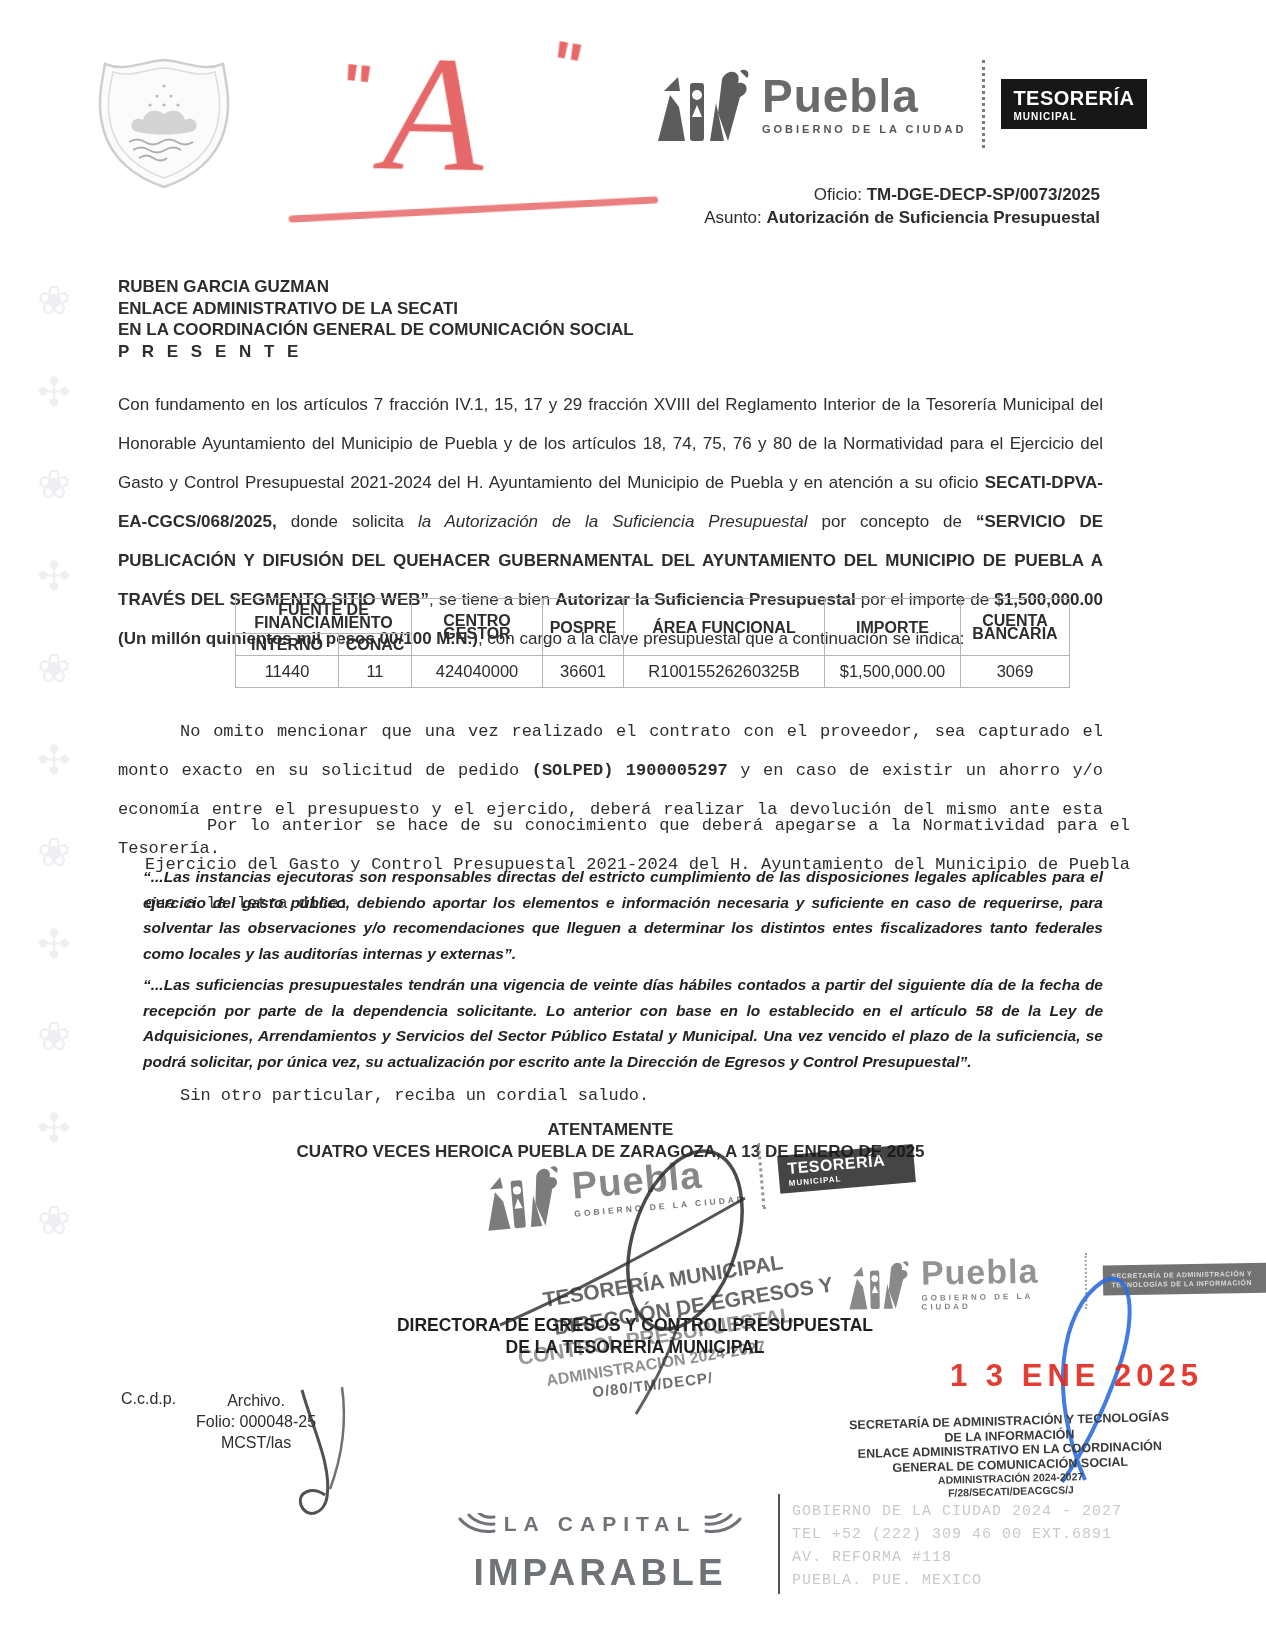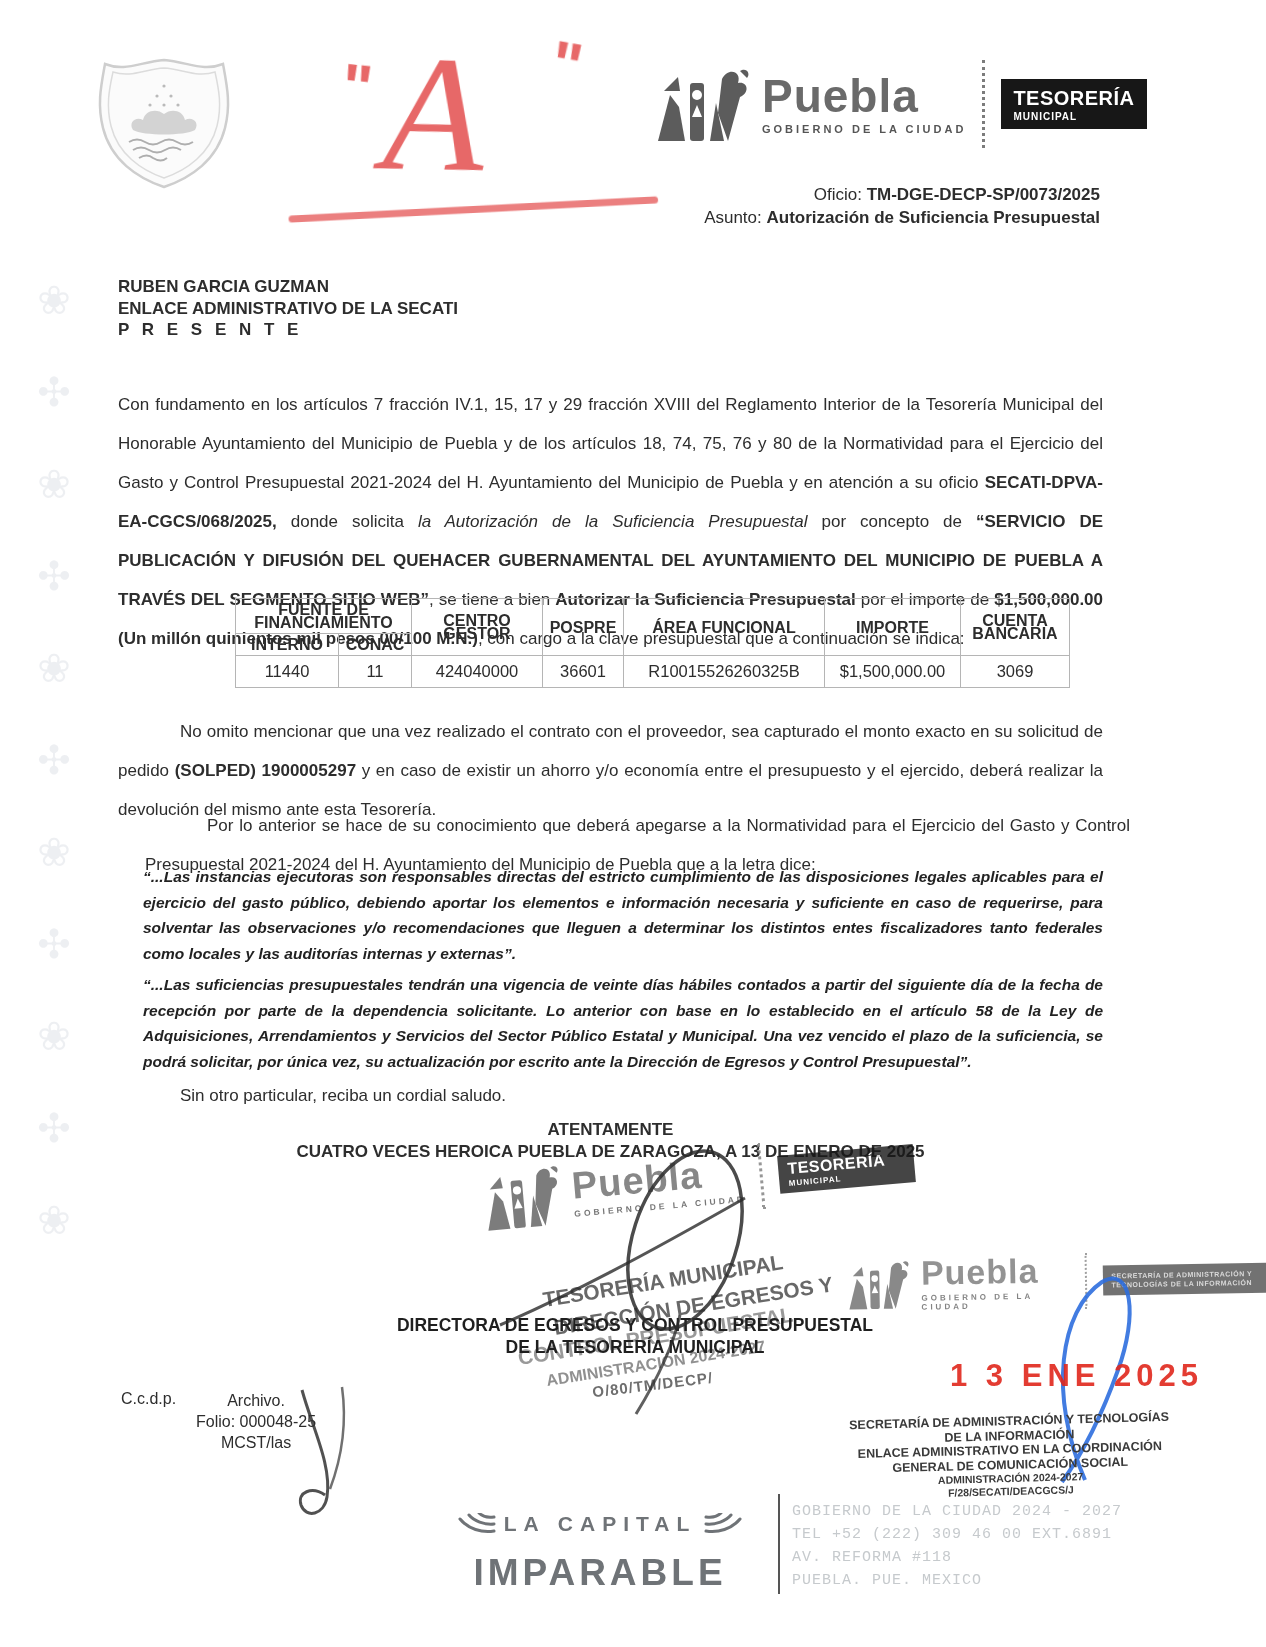--- a/index.html
+++ b/index.html
@@ -1,21 +1,21 @@
 <!DOCTYPE html>
 <html><head>
 <meta charset="utf-8">
 <style>
   html,body{margin:0;padding:0;background:#e8e8e8;}
   .page{position:relative;width:1266px;height:1647px;margin:0 auto;background:#ffffff;
         font-family:"Liberation Sans",sans-serif;color:#2d2d2d;overflow:hidden;}
   .abs{position:absolute;}
   .b{font-weight:700;}
   .para{font-size:17px;line-height:39px;text-align:justify;width:985px;left:118px;}
-  .indent{text-indent:62px;}
+  .indent{text-indent:62px;font-family:Liberation Mono, monospace;}
   .quote{font-size:15.5px;line-height:25.5px;font-weight:700;font-style:italic;
          width:960px;left:143px;text-align:justify;color:#222;}
   
   .wm{left:14px;top:280px;width:80px;display:flex;flex-direction:column;gap:52px;
       align-items:center;opacity:.13;color:#7e8aa0;user-select:none;}
   .wm span{font-size:40px;line-height:1;}
   
   .shield{left:95px;top:56px;opacity:.8;}
   
   .redA{left:300px;top:28px;width:340px;color:#e03c3c;opacity:.78;transform:rotate(-2deg);}
@@ -155,20 +155,21 @@
     </div>
     <div>
       <span>Asunto:</span>
       <span class="b">Autorización de Suficiencia Presupuestal</span>
     </div>
   </div>
 
   <div class="abs recipient">
     <div>RUBEN GARCIA GUZMAN</div>
     <div>ENLACE ADMINISTRATIVO DE LA SECATI</div>
+    <div>EN LA COORDINACIÓN GENERAL DE COMUNICACIÓN SOCIAL</div>
     <div class="sp">P R E S E N T E</div>
   </div>
 
   <div class="abs para" style="top:385px;"><span>Con fundamento en los artículos 7 fracción IV.1, 15, 17 y 29 fracción XVIII del Reglamento Interior de la Tesorería Municipal del Honorable Ayuntamiento del Municipio de Puebla y de los artículos 18, 74, 75, 76 y 80 de la Normatividad para el Ejercicio del Gasto y Control Presupuestal 2021-2024 del H. Ayuntamiento del Municipio de Puebla y en atención a su oficio </span><span style="font-weight: 700;">SECATI-DPVA-EA-CGCS/068/2025,</span><span> donde solicita </span><span style="font-style: italic;">la Autorización de la Suficiencia Presupuestal</span><span> por concepto de </span><span style="font-weight: 700;">“SERVICIO DE PUBLICACIÓN Y DIFUSIÓN DEL QUEHACER GUBERNAMENTAL DEL AYUNTAMIENTO DEL MUNICIPIO DE PUEBLA A TRAVÉS DEL SEGMENTO SITIO WEB”</span><span>, se tiene a bien </span><span style="font-weight: 700;">Autorizar la Suficiencia Presupuestal</span><span> por el importe de </span><span style="font-weight: 700;">$1,500,000.00 (Un millón quinientos mil pesos 00/100 M.N.)</span><span>, con cargo a la clave presupuestal que a continuación se indica:</span></div>
 
   <table class="abs ctable">
     <tbody>
         <tr>
       <th colspan="2" style="width:150px;">FUENTE DE FINANCIAMIENTO</th>
       <th rowspan="2" style="width:118px;">CENTRO GESTOR</th>

